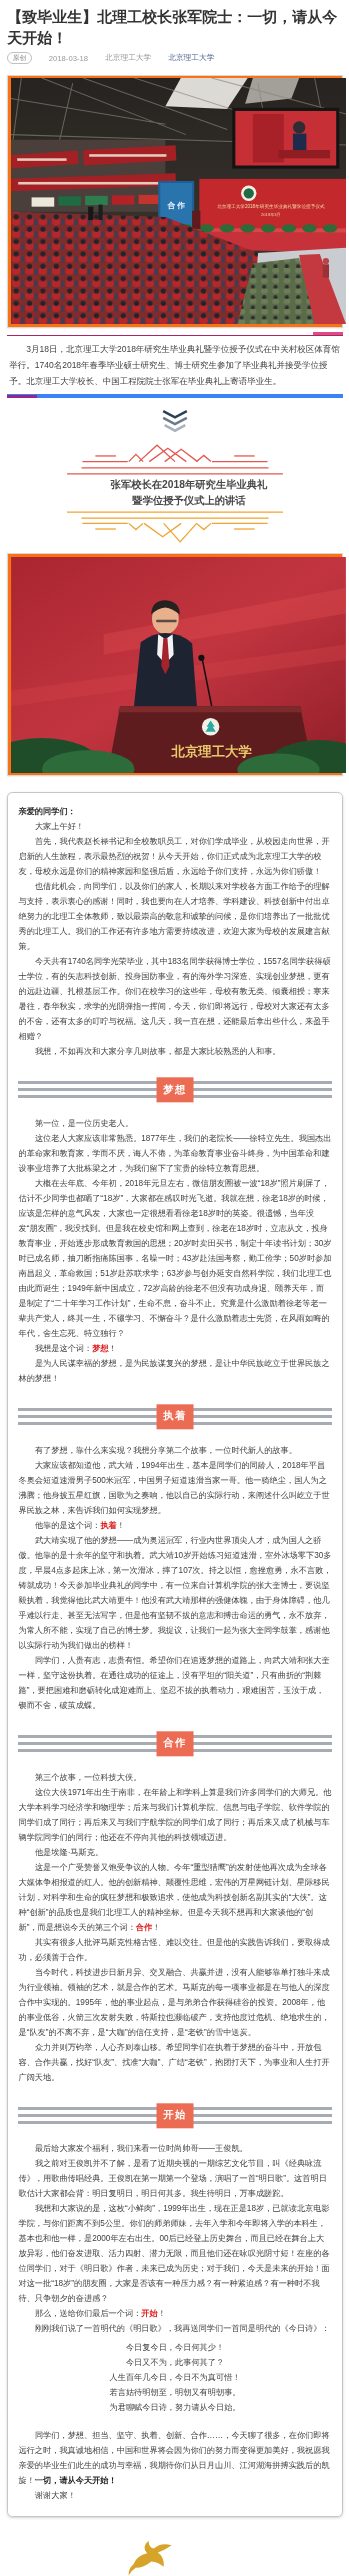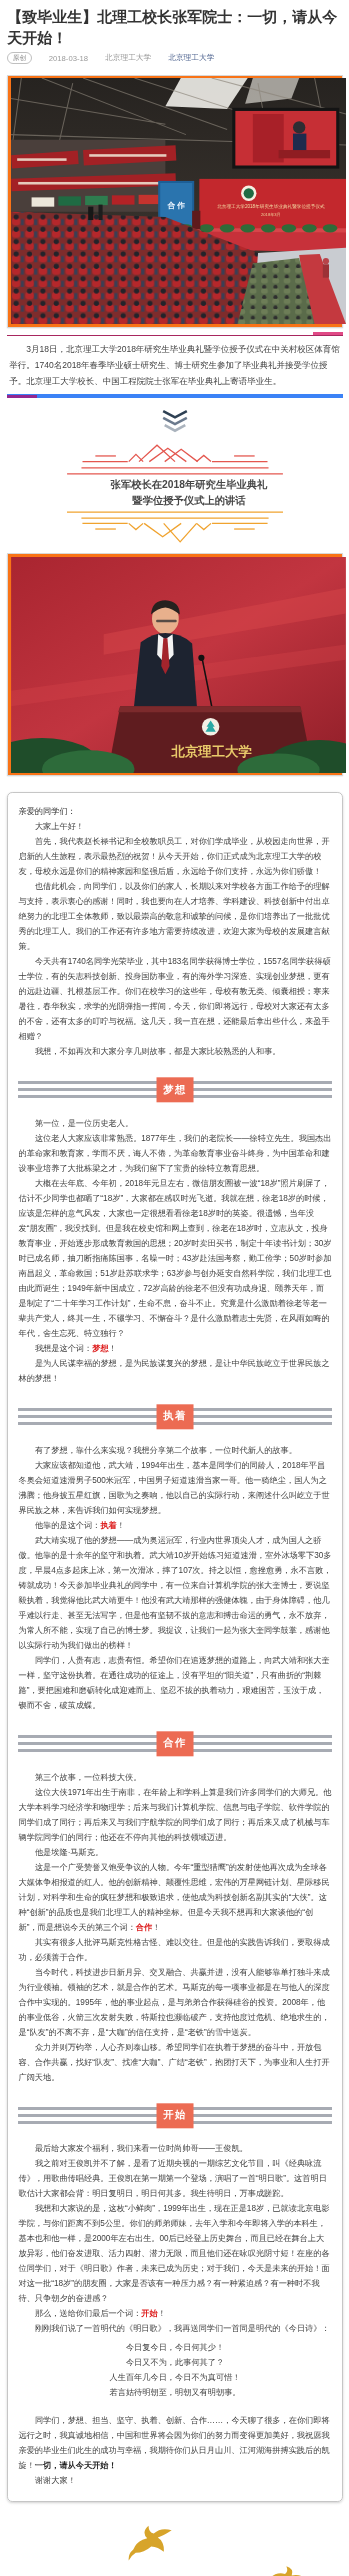--- a/index.html
+++ b/index.html
@@ -18,21 +18,21 @@
   .intro::before{content:"";position:absolute;top:-4.1px;right:0;width:30px;height:3.6px;background:#e04a86;}
   .intro::after{content:"";position:absolute;bottom:-4.1px;left:0;width:30px;height:3.6px;background:#93278f;}
   .intro p{margin:0;font-size:8.5px;line-height:16px;text-indent:2em;color:#3f3f3f;}
   .scroll-hint{display:flex;justify-content:center;margin:10.3px 0 4.1px;}
   
   .orn{margin:0 auto;}
   .headline{text-align:center;font-size:10.3px;font-weight:bold;color:#474747;line-height:16px;margin:1px 0;padding-left:28px;}
   
   .card{margin:15.5px 7.2px 0;border:0.5px solid #c6c6c6;border-radius:5.2px;box-shadow:0 1px 2.6px rgba(0,0,0,.18);padding:11.3px 10.3px 13.4px;}
   .card p{margin:0;font-size:8.2px;line-height:15px;text-indent:2em;color:#3e3e3e;}
-  .card p.salutation{font-weight:normal;text-indent:0;color:#2e2e2e;}
+  .card p.salutation{font-weight:bold;text-indent:0;color:#2e2e2e;}
   .red{color:#dd1c1c;font-weight:bold;}
   .bold-tail{font-weight:bold;color:#1f1f1f;}
   .poem p{text-align:center;text-indent:0;}
   .poem{margin:3.1px 0 13.4px;}
   
   .divider{position:relative;height:25px;margin:18.5px 0 13.4px;}
   .bars i{display:block;height:3.1px;background:#a7abb3;margin-bottom:4.1px;}
   .bars i:last-child{margin-bottom:0;}
   .bars{position:absolute;left:0;right:0;top:3.6px;}
   .tag{position:absolute;left:50%;top:50%;transform:translate(-50%,-50%);background:#ec6b53;color:#fff;font-size:10.3px;font-weight:bold;letter-spacing:1.5px;padding:5.7px 6.7px;}
@@ -300,20 +300,21 @@
     <p>最后给大家发个福利，我们来看一位时尚帅哥——王俊凯。</p>
     <p>我之前对王俊凯并不了解，是看了近期央视的一期综艺文化节目，叫《经典咏流传》，用歌曲传唱经典。王俊凯在第一期第一个登场，演唱了一首“明日歌”。这首明日歌估计大家都会背：明日复明日，明日何其多。我生待明日，万事成蹉跎。</p>
     <p>我想和大家说的是，这枚“小鲜肉”，1999年出生，现在正是18岁，已就读北京电影学院，与你们距离不到5公里。你们的师弟师妹，去年入学和今年即将入学的本科生，基本也和他一样，是2000年左右出生。00后已经登上历史舞台，而且已经在舞台上大放异彩，他们奋发进取、活力四射、潜力无限，而且他们还在咏叹光阴寸短！在座的各位同学们，对于《明日歌》作者，未来已成为历史；对于我们，今天是未来的开始！面对这一批“18岁”的朋友圈，大家是否该有一种压力感？有一种紧迫感？有一种时不我待、只争朝夕的奋进感？</p>
     <p><span>那么，送给你们最后一个词：</span><span class="red">开始</span><span>！</span></p>
     <p>刚刚我们说了一首明代的《明日歌》，我再送同学们一首同是明代的《今日诗》：</p>
     <div class="poem">
       <p>今日复今日，今日何其少！</p>
       <p>今日又不为，此事何其了？</p>
       <p>人生百年几今日，今日不为真可惜！</p>
       <p>若言姑待明朝至，明朝又有明朝事。</p>
+      <p>为君聊赋今日诗，努力请从今日始。</p>
     </div>
     <p><span>同学们，梦想、担当、坚守、执着、创新、合作……，今天聊了很多，在你们即将远行之时，我真诚地相信，中国和世界将会因为你们的努力而变得更加美好，我祝愿我亲爱的毕业生们此生的成功与幸福，我期待你们从日月山川、江河湖海拼搏实践后的凯旋！</span><span class="bold-tail">一切，请从今天开始！</span></p>
     <p>谢谢大家！</p>
   </div>
 
   <div class="bottom-img">
     <svg width="335" height="201" viewBox="0 0 651 390">
       <defs>
         <path id="dove" d="M0,14 Q10,2 26,4 Q20,-8 34,-14 Q31,-4 38,0 Q52,-6 66,4 Q52,8 42,8 Q50,18 44,32 Q38,22 28,18 Q14,24 2,20 Q-6,22 -12,28 Q-10,18 0,14 Z"></path>
         <g id="grad">

